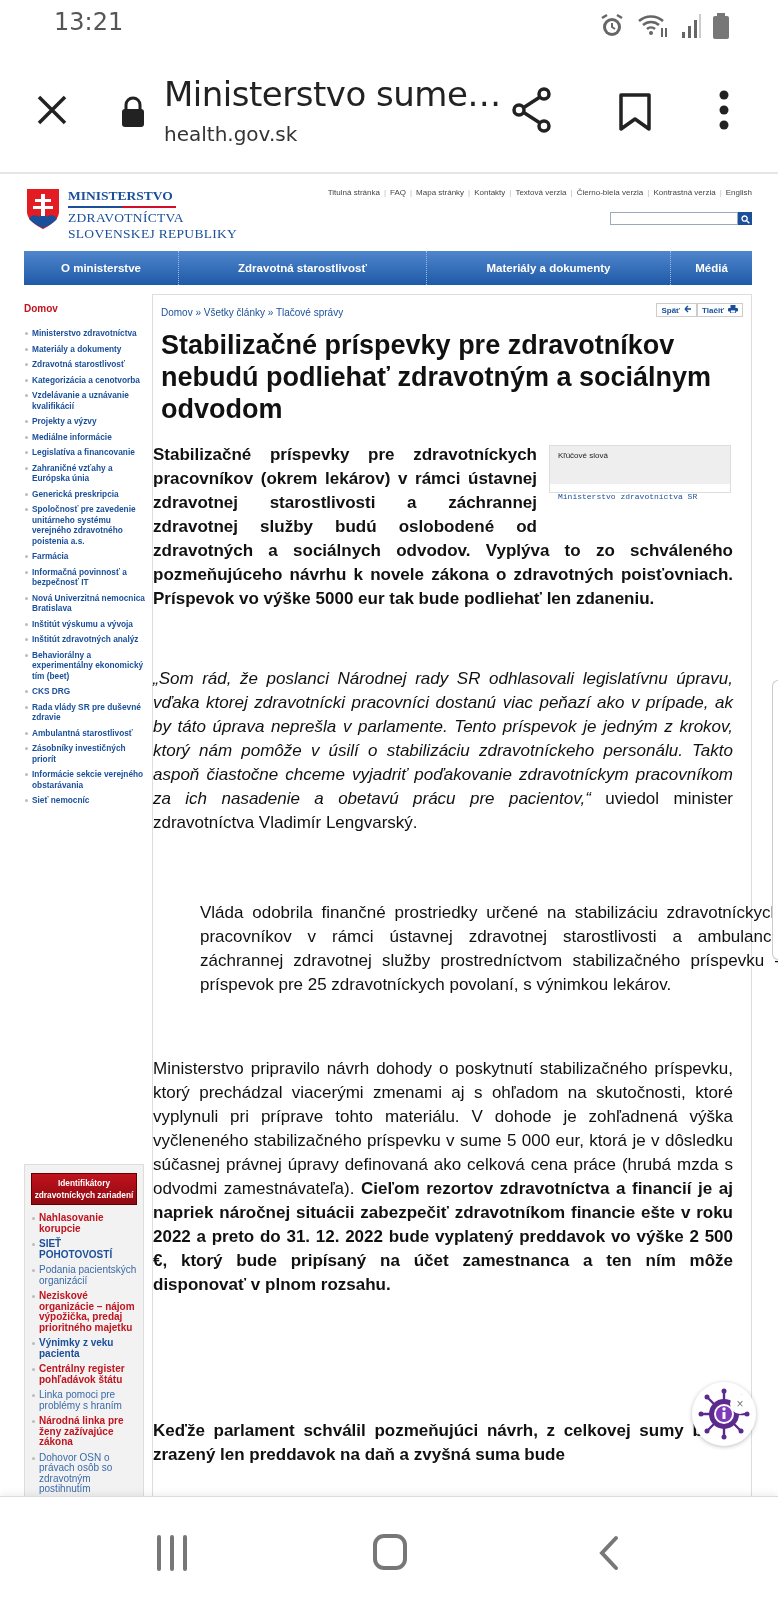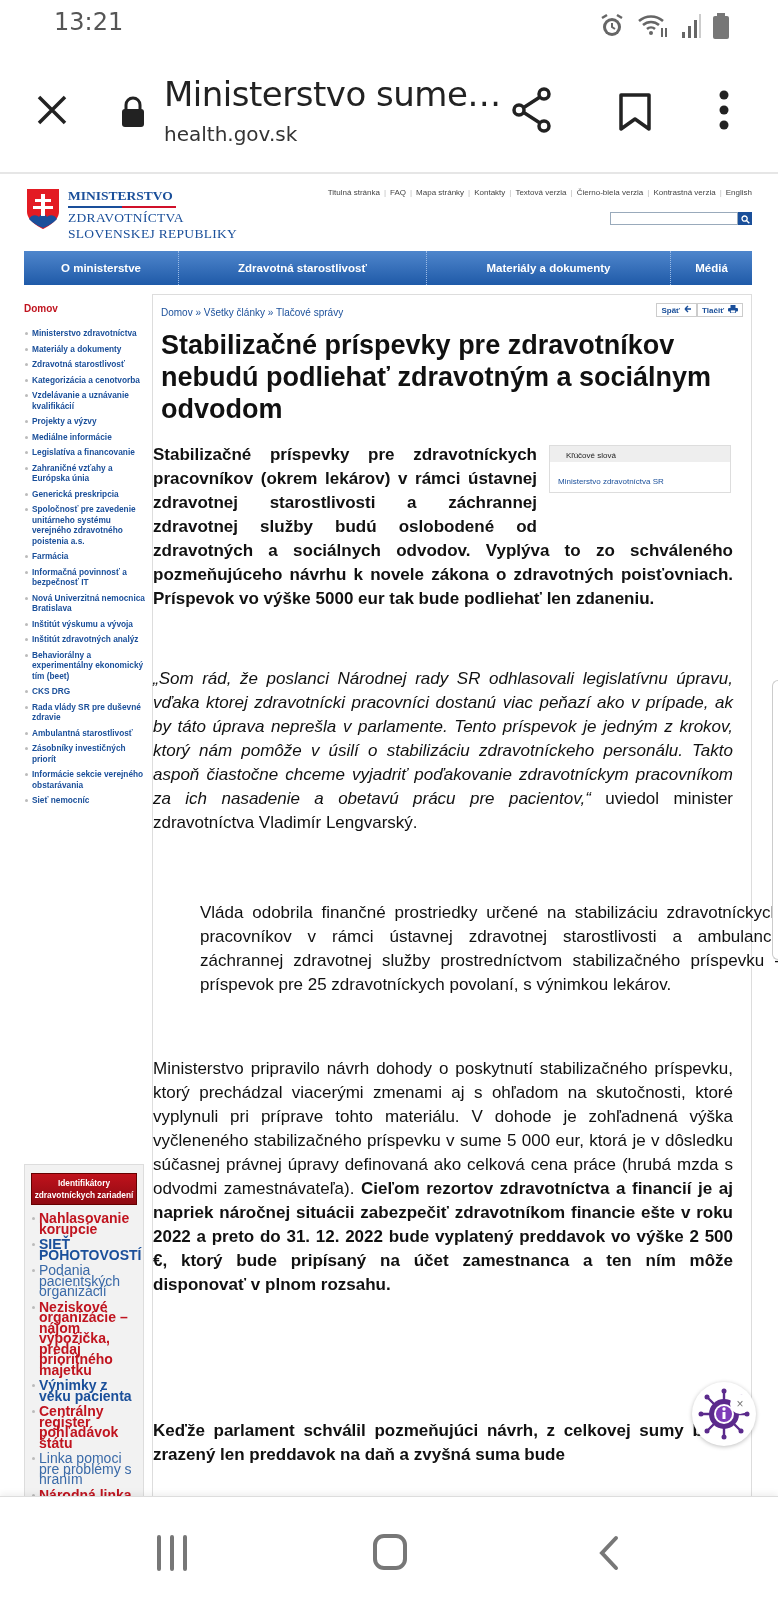--- a/index.html
+++ b/index.html
@@ -38,35 +38,35 @@
   
   .sidebar { position: absolute; left: 24px; top: 122px; width: 122px; }
   .home { color: #c0141f; font-size: 10px; font-weight: bold; margin-bottom: 14px; padding-top: 5px;}
   .side-list { list-style: none; }
   .side-list li { position: relative; padding-left: 8px; font-size: 8.3px; line-height: 10.5px; color: #1a4f9a; font-weight: bold; margin-bottom: 5px; }
   .side-list li::before { content: ""; position: absolute; left: 1px; top: 4px; width: 3px; height: 3px; background: #bbb; border-radius: 50%; }
 
   .side-box { position: absolute; left: 24px; top: 988px; width: 120px; height: 340px; background: #f2f2f2; border: 1px solid #ddd; padding: 8px 6px; }
   .idbtn { background: linear-gradient(#c0121c,#8e0a12); color: #fff; text-align: center; font-size: 8.3px; font-weight: bold; line-height: 12px; padding: 3px 2px; border: 1px solid #600; }
   .box-list { list-style: none; margin-top: 8px; }
-  .box-list li { position: relative; padding-left: 8px; font-size: 14px; line-height: 10.5px; margin-bottom: 5px; }
+  .box-list li { position: relative; padding-left: 8px; font-size: 10px; line-height: 10.5px; margin-bottom: 5px; }
   .box-list li::before { content: ""; position: absolute; left: 1px; top: 4px; width: 3px; height: 3px; background: #bbb; border-radius: 50%; }
   .red { color: #c0141f; font-weight: bold; }
   .blue { color: #1a4f9a; font-weight: bold; }
   .plain { color: #3a6aa8; }
 
   
   .content { position: absolute; left: 152px; top: 118px; width: 600px; height: 1220px; border: 1px solid #ddd; border-bottom: none; }
   .breadcrumb { position: absolute; left: 8px; top: 12px; font-size: 10px; color: #1a4f9a; }
   .tools { position: absolute; right: 8px; top: 8px; display: flex; }
   .tools div { border: 1px solid #ccc; font-size: 8px; color: #1a4f9a; padding: 1px 4px; font-weight: bold; display: flex; align-items: center; gap: 4px; }
   .article-title { position: absolute; left: 8px; top: 34px; width: 580px; font-size: 27px; font-weight: bold; line-height: 32px; color: #111; }
   .keywords { position: absolute; left: 396px; top: 150px; width: 182px; height: 48px; border: 1px solid #ddd; }
-  .kw-head { background: #eee; font-size: 8px; padding: 5px 16px; height: 16px; color: #222; }
-  .kw-link { font-size: 8px; color: #1a4f9a; padding: 15px 8px; }
+  .kw-head { background: #eee; font-size: 8px; padding: 5px 8px; height: 38px; color: #222; }
+  .kw-link { font-size: 8px; color: #1a4f9a; padding: 8px 8px; font-family: Liberation Mono, monospace; }
   .p { position: absolute; left: 0; width: 580px; font-size: 17px; line-height: 24px; text-align: justify; color: #111; }
   .p1 { top: 148px; font-weight: bold; }
   .p1 .float { float: right; width: 196px; height: 84px; }
   .p2 { top: 372px; font-style: italic; }
   .p3 { top: 606px; margin-left: 47px; }
   .p4 { top: 762px; }
   .p5 { top: 1124px; font-weight: bold; }
 
   .covid-badge { position: absolute; left: 692px; top: 1382px; width: 64px; height: 64px; border-radius: 50%; background: #fff; box-shadow: 0 1px 4px rgba(0,0,0,0.25); }
   .badge-close { position: absolute; left: 730px; top: 1394px; width: 20px; height: 20px; border-radius: 50%; background:#fff; font-size: 12px; color:#777; text-align:center; line-height:20px; }

